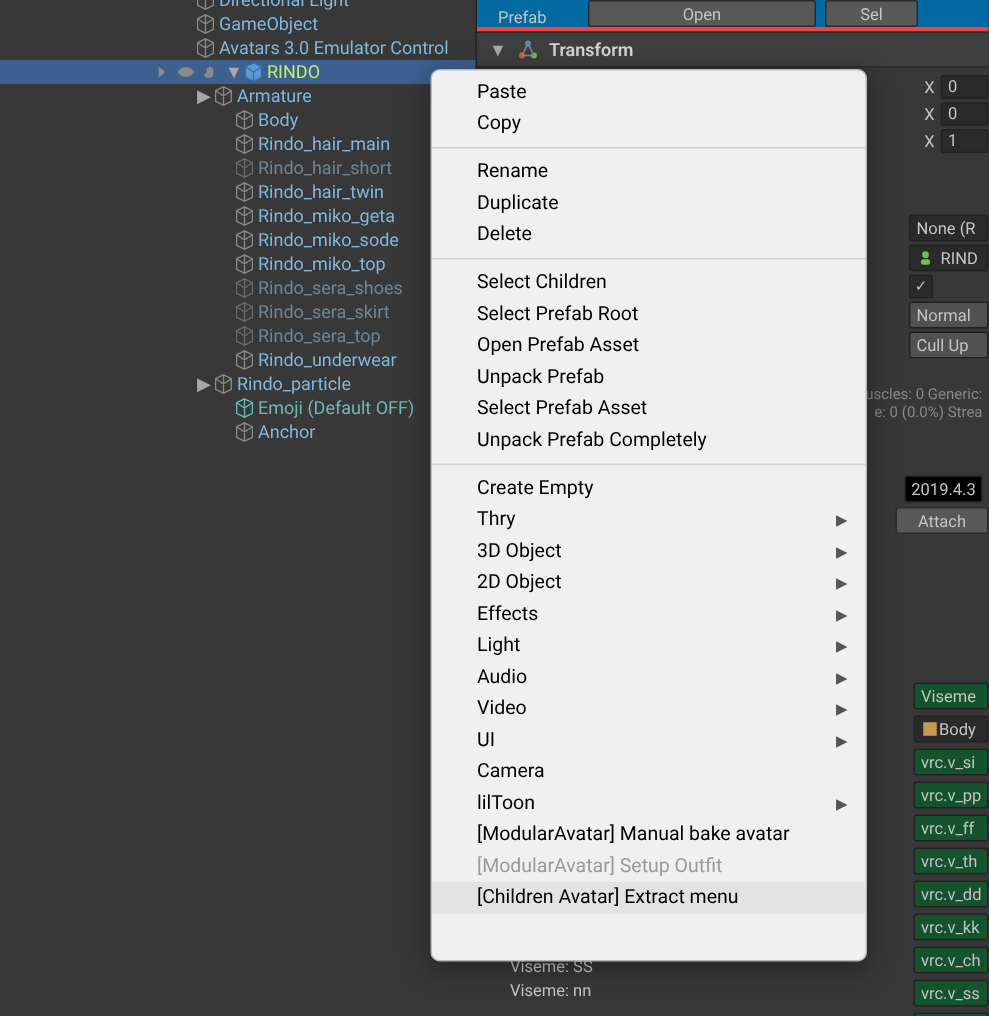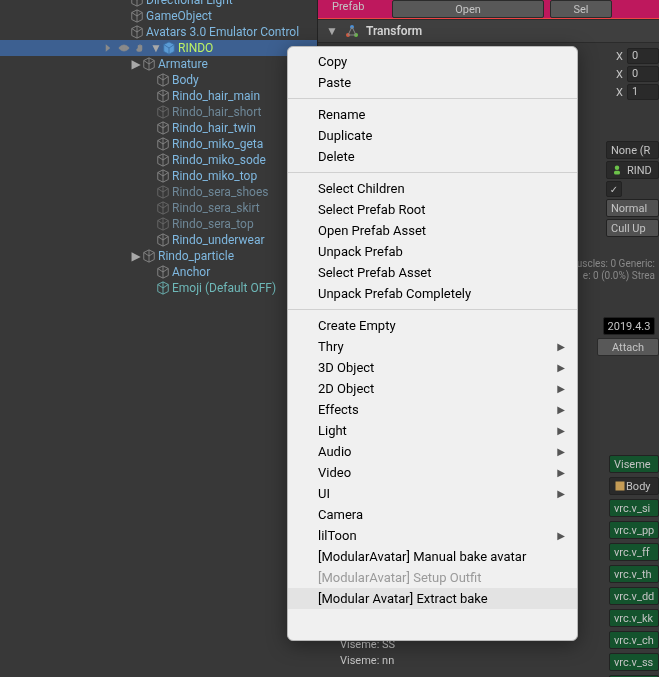--- a/index.html
+++ b/index.html
@@ -66,25 +66,25 @@
   .tiny-svg path, .tiny-svg polygon { fill:#8a8a8a; }
 
   
   .inspector {
     position: absolute;
     left: 318px; top: 0;
     right: 0; height: 677px;
     background: #383838;
   }
   .insp-top {
-    background: #be185d;
+    background: #0369a1;
     height: 18px;
     display:flex;
-    align-items:flex-start;
-    border-bottom:1px solid #ef4444;
+    align-items:flex-end;
+    border-bottom:3px solid #ef4444;
     font-size:11px;
     color:#c4c4c4;
   }
   .insp-prefab-label { margin-left: 14px; width:60px; }
   .insp-btn {
     background:#585858;
     border:1px solid #2b2b2b;
     border-radius:2px;
     height:16px;
     display:flex; align-items:center; justify-content:center;
@@ -453,34 +453,34 @@
           <path d="M8 1 L14 4 L14 12 L8 15 L2 12 L2 4 Z M8 1 L8 8 M2 4 L8 8 L14 4 M8 8 L8 15" fill="none" stroke="#8a8a8a" stroke-width="1"></path>
         </svg>
       </span>
     <span class="hier-label ">Rindo_particle</span>
   </div>
     <div class="hier-row">
     <span style="width:144px"></span>
     <span class="foldout nofold"></span>
     <span class="cube-icon">
         <svg viewBox="0 0 16 16" width="14" height="14">
+          <path d="M8 1 L14 4 L14 12 L8 15 L2 12 L2 4 Z M8 1 L8 8 M2 4 L8 8 L14 4 M8 8 L8 15" fill="none" stroke="#6eb8b8" stroke-width="1"></path>
+        </svg>
+      </span>
+    <span class="hier-label teal">Emoji (Default OFF)</span>
+  </div>
+    <div class="hier-row">
+    <span style="width:144px"></span>
+    <span class="foldout nofold"></span>
+    <span class="cube-icon">
+        <svg viewBox="0 0 16 16" width="14" height="14">
           <path d="M8 1 L14 4 L14 12 L8 15 L2 12 L2 4 Z M8 1 L8 8 M2 4 L8 8 L14 4 M8 8 L8 15" fill="none" stroke="#8a8a8a" stroke-width="1"></path>
         </svg>
       </span>
     <span class="hier-label ">Anchor</span>
-  </div>
-    <div class="hier-row">
-    <span style="width:144px"></span>
-    <span class="foldout nofold"></span>
-    <span class="cube-icon">
-        <svg viewBox="0 0 16 16" width="14" height="14">
-          <path d="M8 1 L14 4 L14 12 L8 15 L2 12 L2 4 Z M8 1 L8 8 M2 4 L8 8 L14 4 M8 8 L8 15" fill="none" stroke="#6eb8b8" stroke-width="1"></path>
-        </svg>
-      </span>
-    <span class="hier-label teal">Emoji (Default OFF)</span>
   </div>
   </div>
 
 <div class="inspector">
   <div class="insp-top">
     <span class="insp-prefab-label">Prefab</span>
     <div class="insp-btn open">Open</div>
     <div class="insp-btn short">Sel</div>
   </div>
   <div class="component-header">
@@ -552,25 +552,25 @@
   </div>
 </div>
 
 <div class="viseme-block">
   <div class="viseme-line">Viseme: SS</div>
   <div class="viseme-line">Viseme: nn</div>
 </div>
 
 <div class="context-menu" id="context-menu-root">
     <div class="menu-item">
+      <span>Paste</span>
+
+    </div>
+    <div class="menu-item">
       <span>Copy</span>
-
-    </div>
-    <div class="menu-item">
-      <span>Paste</span>
 
     </div>
     <div class="menu-sep"></div>
     <div class="menu-item">
       <span>Rename</span>
 
     </div>
     <div class="menu-item">
       <span>Duplicate</span>
 
@@ -651,16 +651,16 @@
     </div>
     <div class="menu-item">
       <span>[ModularAvatar] Manual bake avatar</span>
 
     </div>
     <div class="menu-item disabled">
       <span>[ModularAvatar] Setup Outfit</span>
 
     </div>
     <div class="menu-item highlighted">
-      <span>[Modular Avatar] Extract bake</span>
+      <span>[Children Avatar] Extract menu</span>
 
     </div>
   </div>
 
 </body></html>

